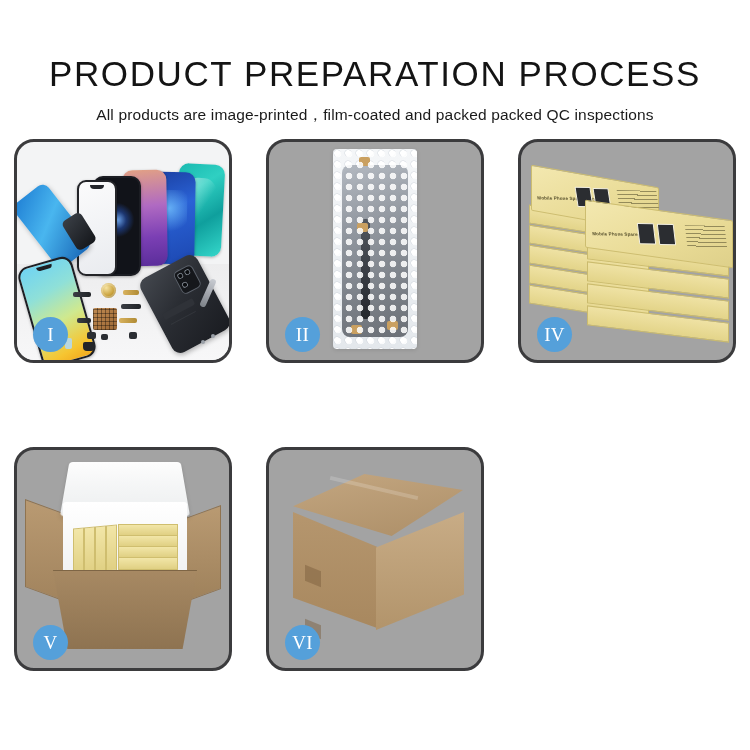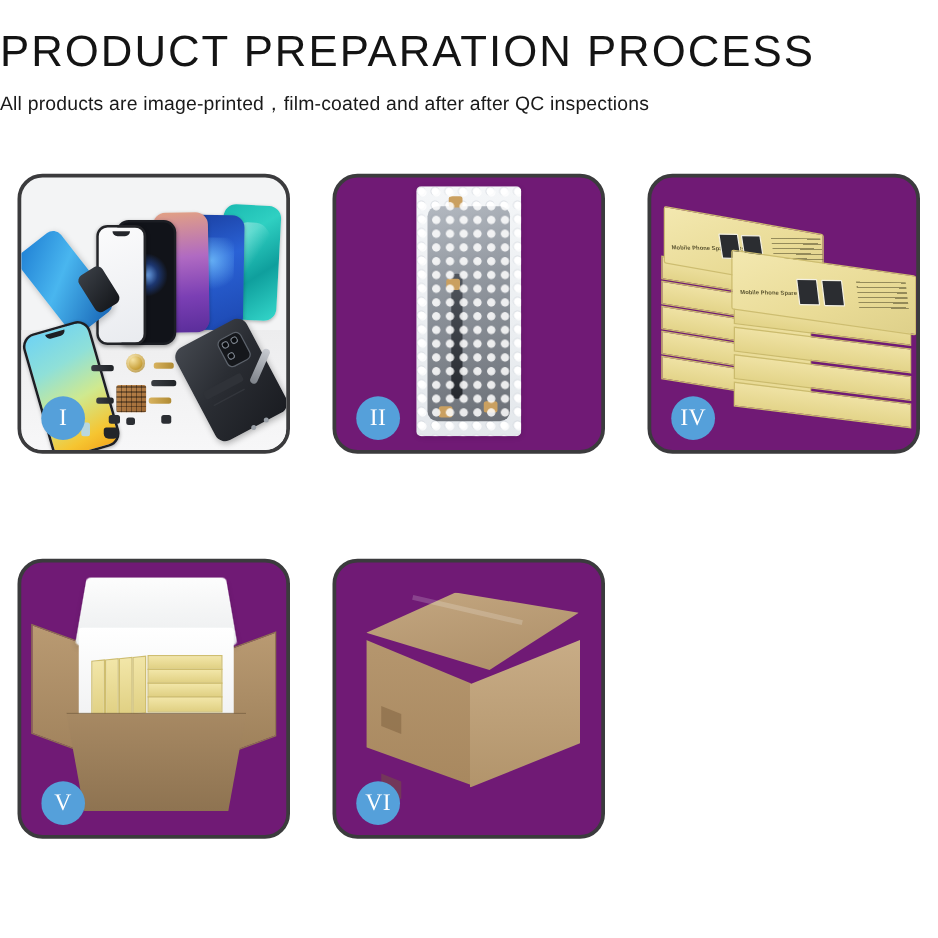--- a/index.html
+++ b/index.html
@@ -11,21 +11,22 @@
     width: 750px;
     height: 750px;
     overflow: hidden;
     font-family: "Liberation Sans", sans-serif;
     color: #000000;
     position: relative;
   }
 
   
   .header {
-    padding-top: 24px;
+    padding-top: 56px;
+    text-align: center;
   }
   .title {
     font-family: "Liberation Sans", sans-serif;
     font-size: 35px;
     font-weight: 500;
     letter-spacing: 1.6px;
     color: #141414;
     line-height: 1;
     white-space: nowrap;
   }
@@ -49,21 +50,21 @@
     grid-template-columns: repeat(3, 218px);
     grid-template-rows: repeat(2, 224px);
     column-gap: 34px;
     row-gap: 84px;
   }
   .tile {
     position: relative;
     box-sizing: border-box;
     border: 3px solid #3b3b3d;
     border-radius: 20px;
-    background: #701a75;
+    background: #a3a3a3;
     overflow: hidden;
   }
   .tile-photo {
     position: absolute;
     inset: 0;
     overflow: hidden;
     border-radius: 17px;
   }
   .badge {
     position: absolute;
@@ -384,21 +385,21 @@
     position:absolute; left:36px; top:172px; width:16px; height:14px;
     background: rgba(120,92,58,.45);
     transform: skewY(22deg);
   }
 </style>
 </head>
 <body>
 
 <div class="header">
   <div class="title">PRODUCT PREPARATION PROCESS</div>
-  <div class="subtitle">All products are image-printed，film-coated and after after QC inspections</div>
+  <div class="subtitle">All products are image-printed，film-coated and packed packed QC inspections</div>
 </div>
 
 <div class="grid">
 
   <div class="tile p1">
     <div class="tile-photo">
       <div class="floor"></div>
 
       <div class="screen s-teal"></div>
       <div class="screen s-blue"></div>

